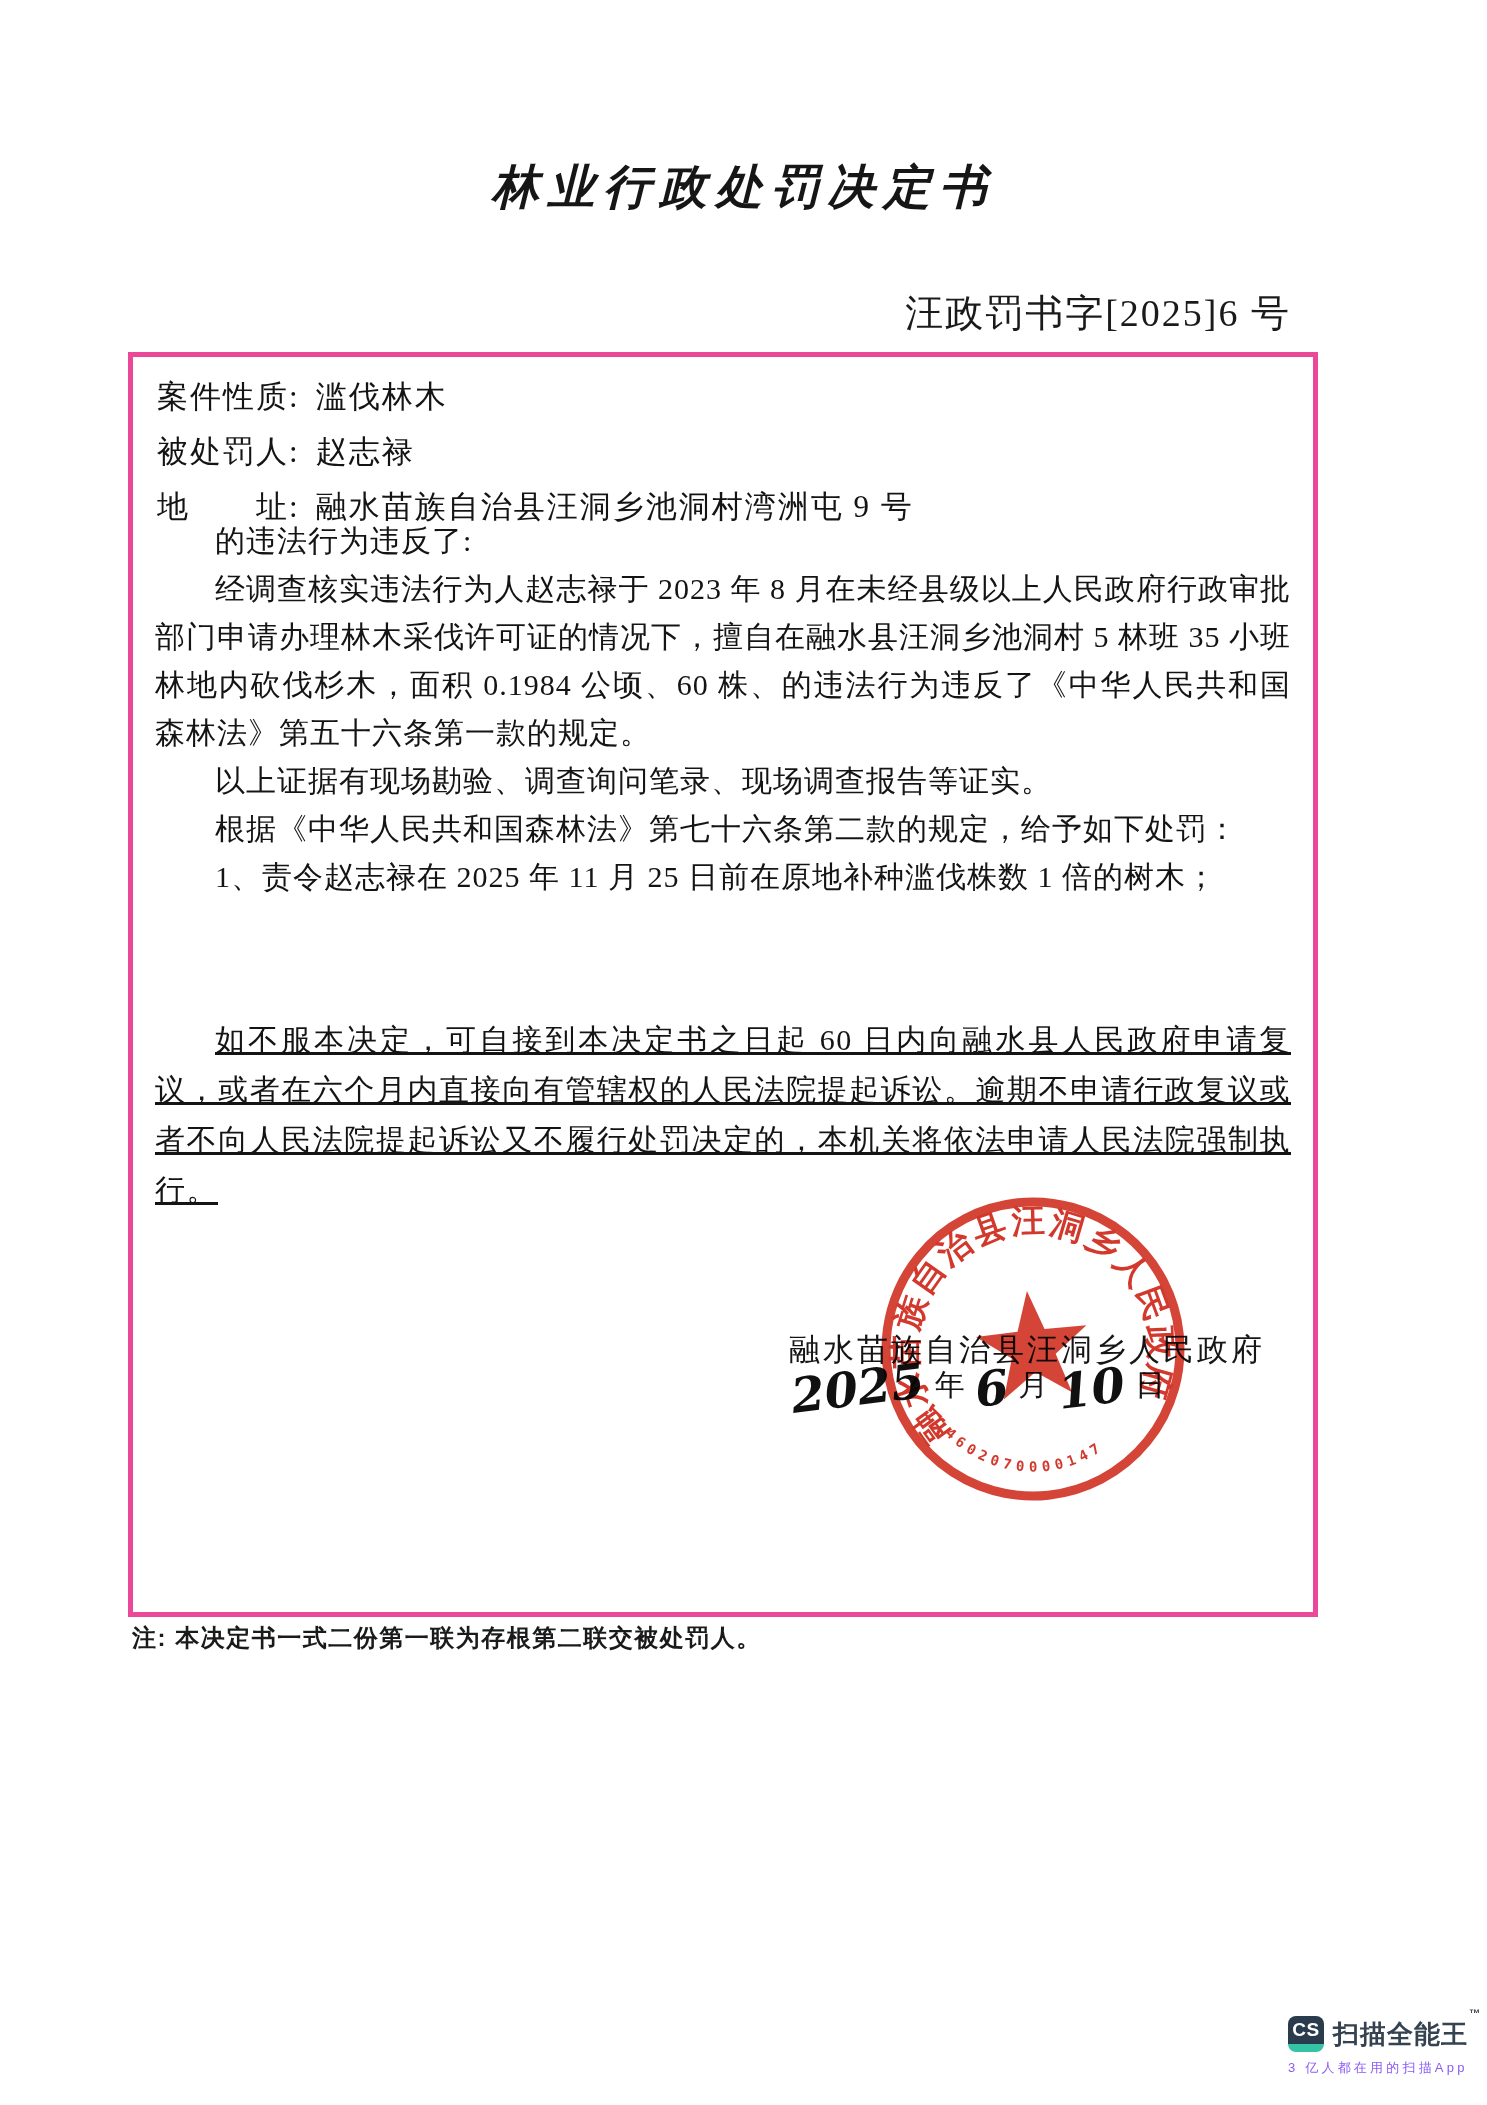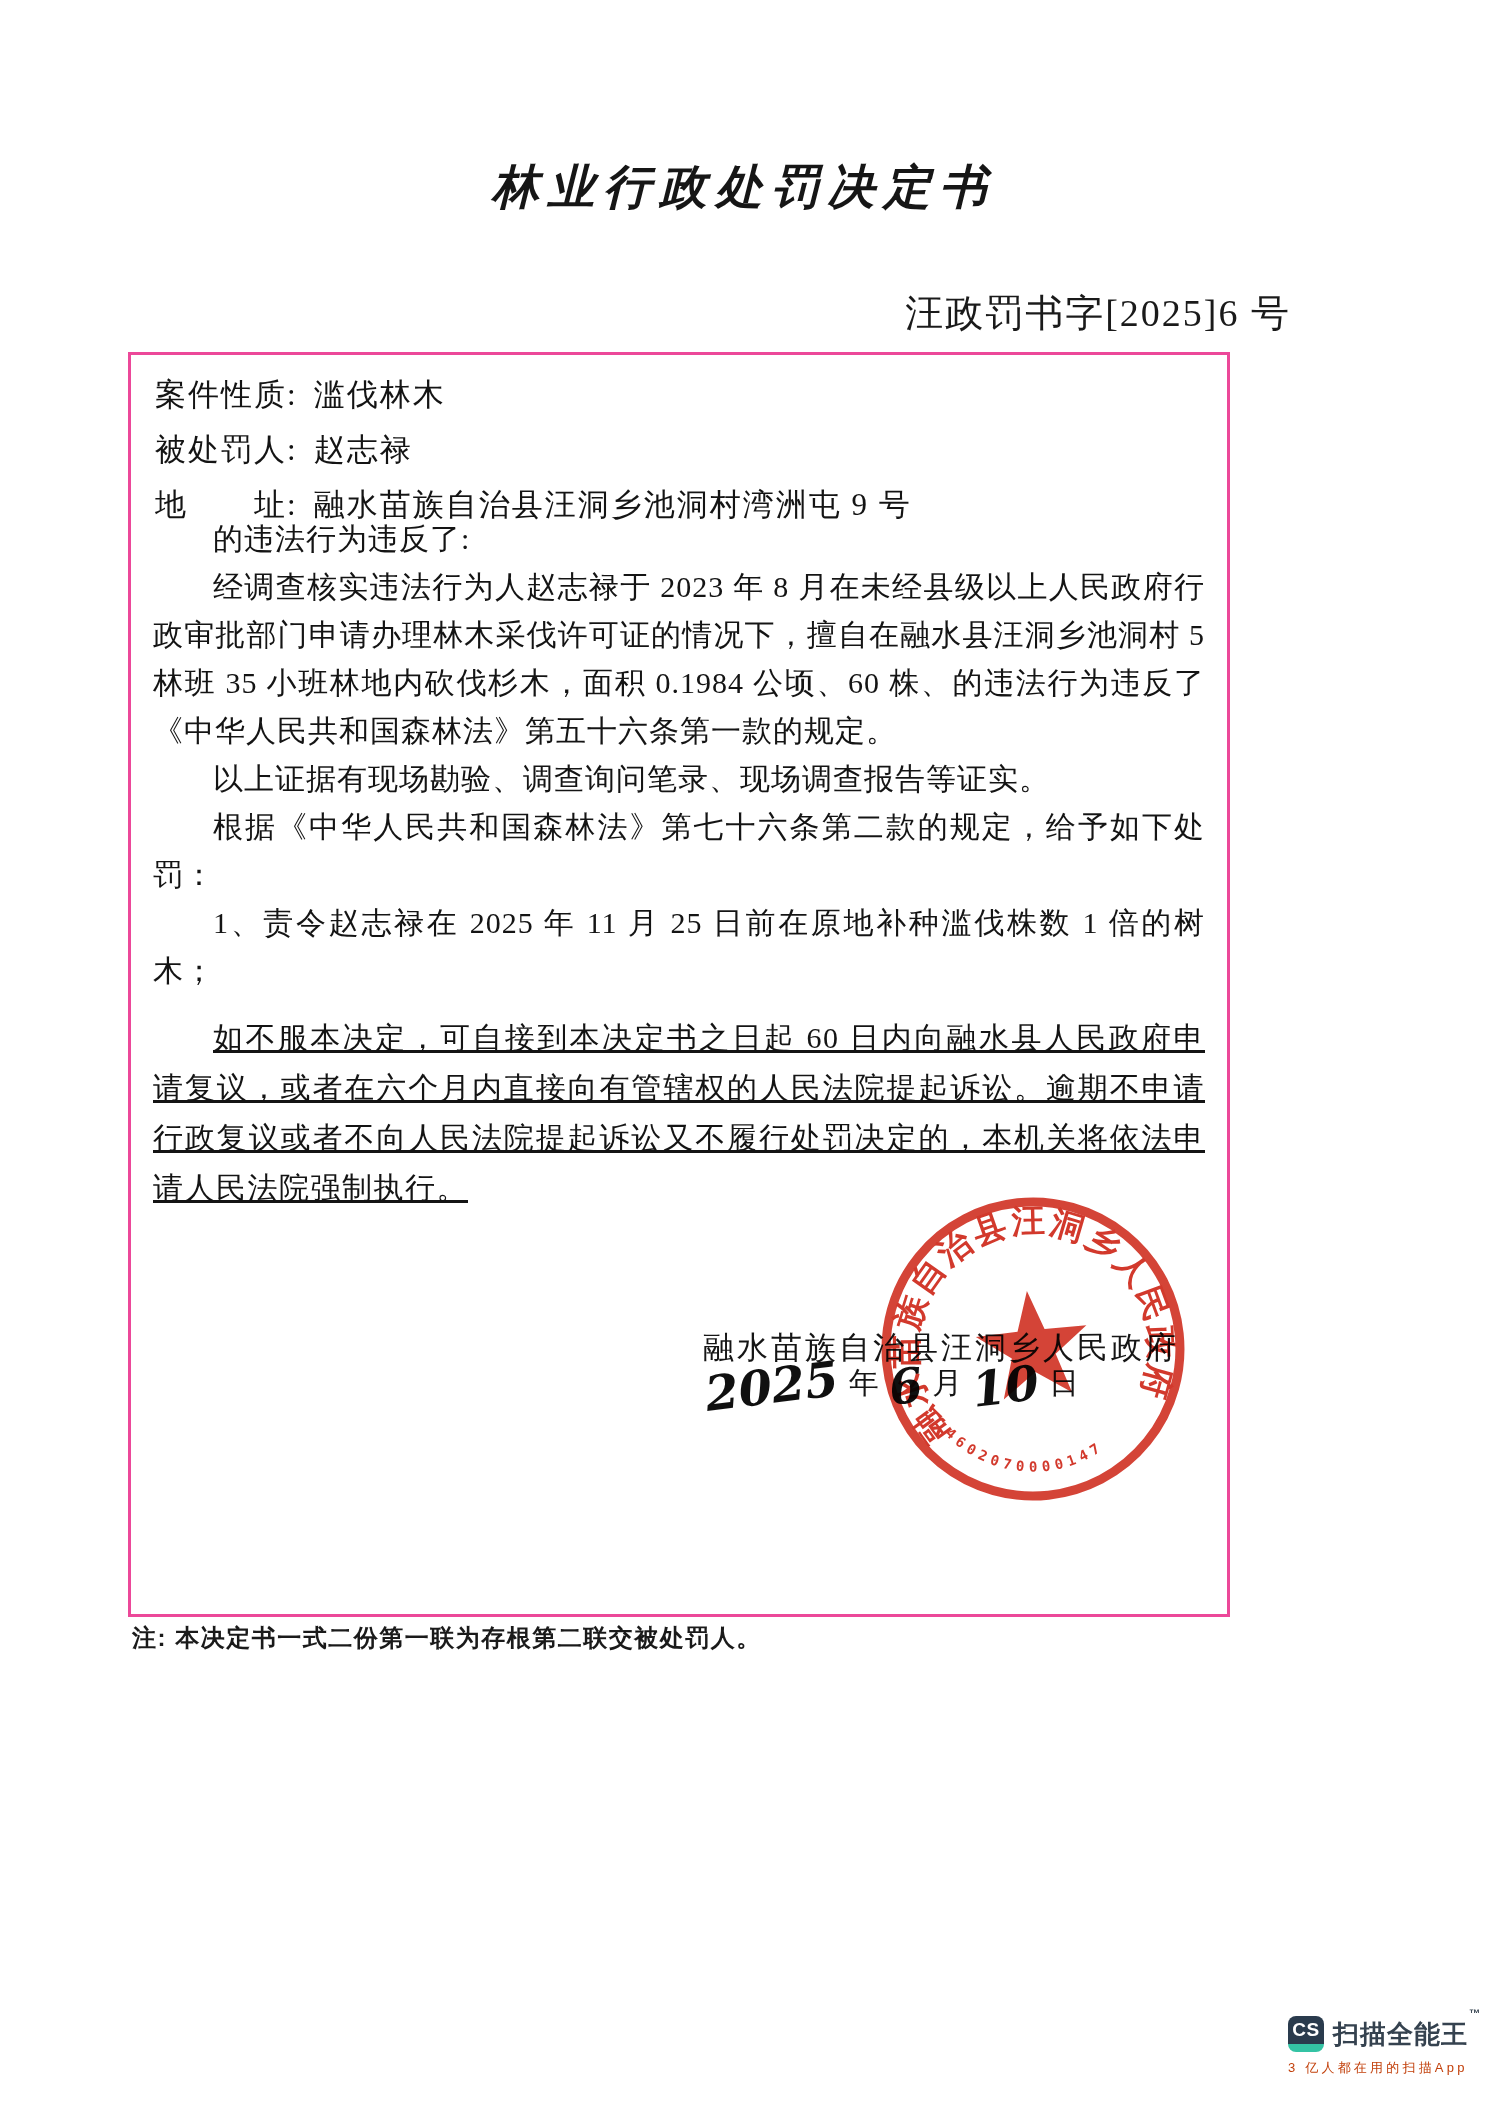--- a/index.html
+++ b/index.html
@@ -13,22 +13,22 @@
   .title{
     position:absolute;top:156px;left:0;width:100%;text-align:center;
     font-size:47px;font-weight:700;letter-spacing:9px;color:#161616;font-style:italic;
   }
   .doc-number{
     position:absolute;top:288px;right:196px;
     font-size:38px;letter-spacing:2px;color:#1a1a1a;
   }
 
   .case-box{
-    position:absolute;left:128px;top:352px;width:1102px;height:1265px;
-    border:3px solid #ec4899;box-sizing:border-box;background:transparent;
+    position:absolute;left:128px;top:352px;width:1190px;height:1265px;
+    border:5px solid #ec4899;box-sizing:border-box;background:transparent;
   }
 
   .fields{position:absolute;left:24px;top:12px;right:24px;}
   .field-line{height:55px;display:flex;align-items:center;font-size:31px;}
   .field-label{letter-spacing:2px;margin-right:16px;white-space:pre;}
   .field-value{letter-spacing:2px;}
 
   .box-flow{
     position:absolute;left:22px;right:22px;top:160px;
     font-size:30px;line-height:48px;text-align:justify;letter-spacing:1px;
@@ -81,21 +81,21 @@
   .wm-name{
     font-family:"Liberation Sans","DejaVu Sans",sans-serif;
     font-size:26px;font-weight:700;color:#35424f;letter-spacing:1px;white-space:nowrap;text-align:center;
   }
   .wm-tm{
     font-family:"Liberation Sans",sans-serif;font-size:11px;color:#35424f;
     vertical-align:top;position:relative;top:-10px;left:1px;
   }
   .wm-tagline{
     margin-top:7px;font-family:"Liberation Sans","DejaVu Sans",sans-serif;
-    font-size:13px;color:#c2410c;letter-spacing:3.2px;white-space:nowrap;text-align:center;
+    font-size:13px;color:#8b5cf6;letter-spacing:3.2px;white-space:nowrap;text-align:center;
   }
 </style>
 </head>
 <body>
 
 <div class="page">
 
   <div class="title">林业行政处罚决定书</div>
 
   <div class="doc-number">汪政罚书字[2025]6 号</div>

